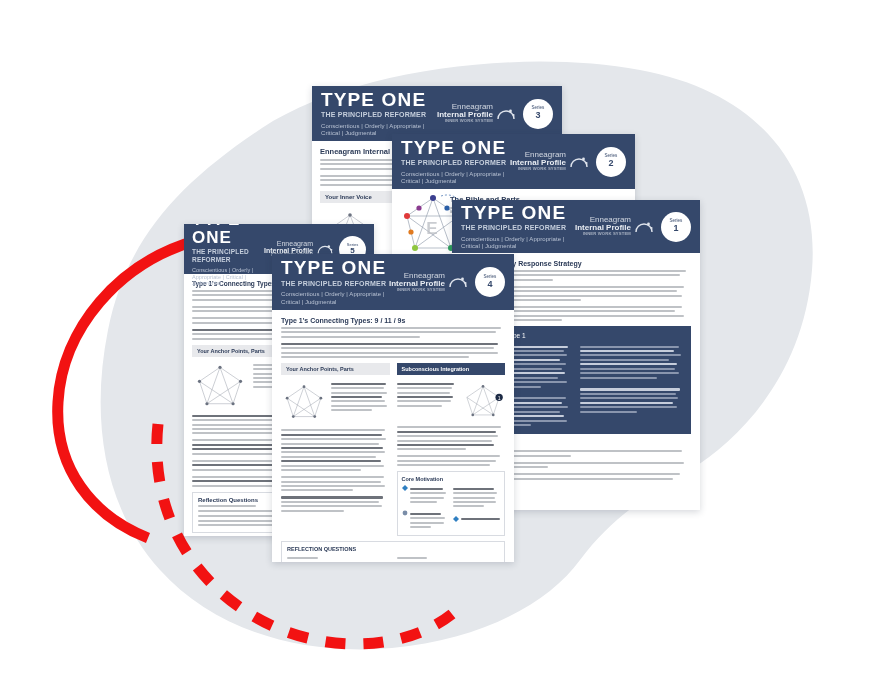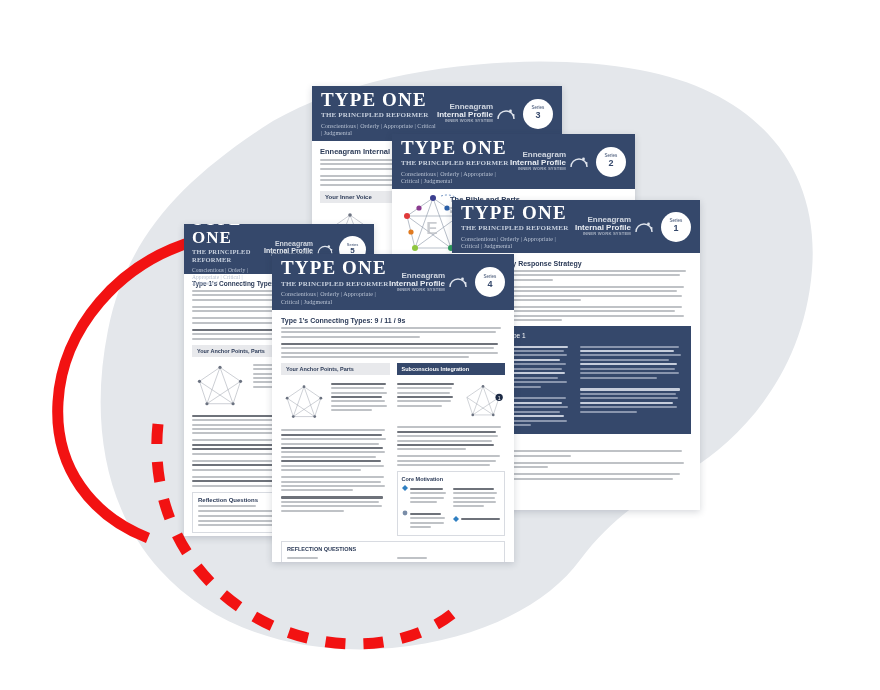--- a/index.html
+++ b/index.html
@@ -12,27 +12,27 @@
   .blob{position:absolute;left:0;top:0;width:880px;height:690px;z-index:1;}
 
   
   .arc{position:absolute;left:0;top:0;width:880px;height:690px;z-index:2;}
 
   
   .card{position:absolute;background:#ffffff;box-shadow:0 2px 7px rgba(30,40,60,.18);
         overflow:hidden;}
   .card .hdr{background:#35486B;color:#fff;position:relative;display:flex;
              align-items:center;}
-  .hdr-txt{flex:1;font-family:Liberation Serif, serif;}
+  .hdr-txt{flex:1;}
   .t-one{font-weight:bold;letter-spacing:.06em;line-height:1.04;color:#ffffff;}
   .t-sub{font-weight:bold;letter-spacing:.03em;color:#c6cfdd;line-height:1.2;}
   .t-trait{color:#b9c3d4;line-height:1.2;letter-spacing:.01em;}
   .brand{display:flex;align-items:center;gap:4px;}
   .brand-tx{line-height:1.0;color:#e9edf3;font-weight:bold;}
-  .brand-tx i{display:block;font-style:normal;font-weight:bold;opacity:.85;}
+  .brand-tx i{display:block;font-style:normal;font-weight:normal;opacity:.85;}
   .brand-tx u{display:block;text-decoration:none;font-size:.52em;opacity:.6;
               letter-spacing:.04em;}
   .badge{border-radius:50%;background:#ffffff;color:#35486B;display:flex;
          flex-direction:column;align-items:center;justify-content:center;
          font-weight:bold;line-height:1.05;flex:none;}
   .badge .bl{font-weight:normal;}
 
   .body{padding:6px 8px;color:#3a3a3a;}
   .h2{color:#2b3a57;font-weight:bold;margin:0 0 3px 0;}
   .h3{color:#2b3a57;font-weight:bold;}

